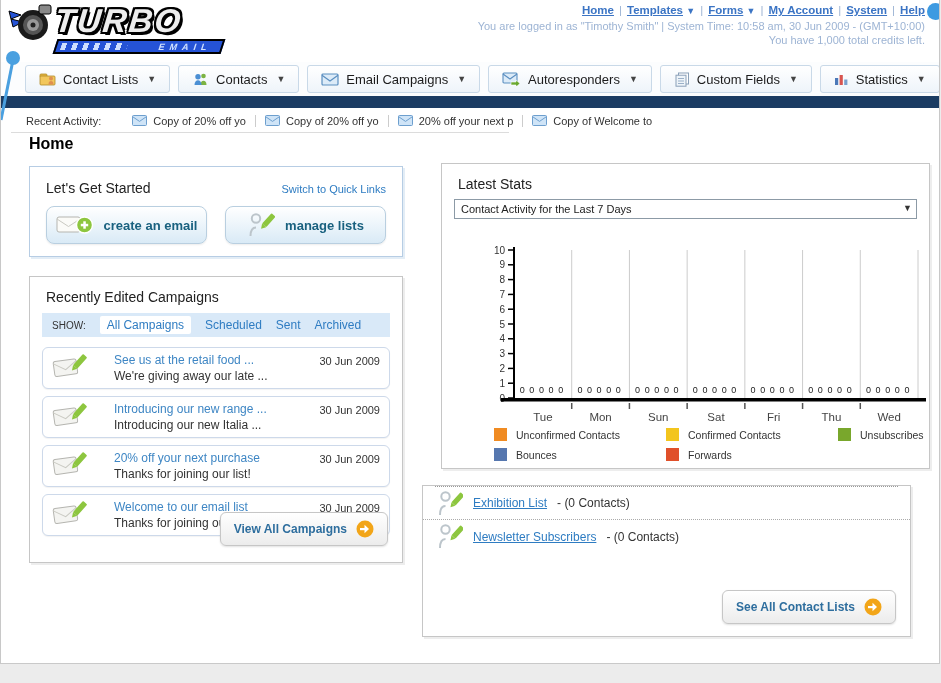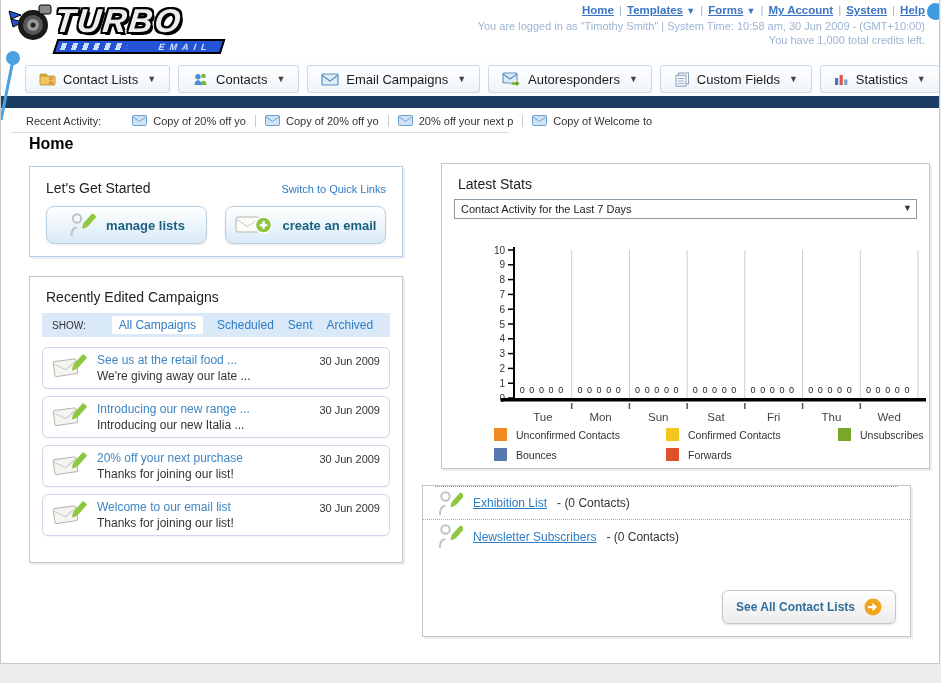--- a/index.html
+++ b/index.html
@@ -62,23 +62,23 @@
     background:linear-gradient(#ffffff,#d9eaf6); border:1px solid #b9cfe0; border-radius:8px;
     font-size:13px; font-weight:bold; color:#19617f; cursor:pointer; box-shadow:0 1px 2px rgba(0,0,0,0.08); }
 
   
   #campaigns { left:28px; top:143px; width:374px; height:287px; }
   #campaigns .panel-title { padding:12px 16px 8px 16px; }
   .filter-bar { margin:0 12px; height:24px; background:#d9e9f8; display:flex; align-items:center; gap:14px;
                 padding:0 10px; font-size:12px; }
   .show-label { font-size:10px; color:#333; }
   .filter-link { color:#2e7cc2; cursor:pointer; }
-  .filter-link.active { background:#fff; padding:2px 7px; border-radius:2px;margin-left:12px; }
+  .filter-link.active { background:#fff; padding:2px 7px; border-radius:2px; }
   .camp-rows { padding:10px 12px 0 12px; }
-  .camp-row { display:flex; align-items:flex-start; gap:7px; height:42px; margin-bottom:7px; padding:5px 9px;
+  .camp-row { display:flex; align-items:flex-start; gap:24px; height:42px; margin-bottom:7px; padding:5px 9px;
     border:1px solid #cdd9ea; border-radius:6px; background:#fff; box-shadow:0 1px 1px rgba(0,0,0,0.05); }
   .camp-icon { flex:0 0 38px; margin-top:-1px; }
   .camp-texts { flex:1; overflow:hidden; }
   .camp-title { font-size:12px; color:#3e86c4; cursor:pointer; white-space:nowrap; }
   .camp-sub { font-size:12px; color:#333; margin-top:2px; white-space:nowrap; }
   .camp-date { font-size:11px; color:#333; margin-top:2px; white-space:nowrap; }
   .panel-btn { position:absolute; display:inline-flex; align-items:center; gap:9px; padding:7px 13px;
     background:linear-gradient(#ffffff,#ececec); border:1px solid #c6c6c6; border-radius:6px;
     font-size:12px; font-weight:bold; color:#2e6e9e; cursor:pointer; box-shadow:0 1px 2px rgba(0,0,0,0.12); }
   #view-all-btn { right:14px; bottom:16px; }
@@ -241,40 +241,40 @@
   <div class="content">
     <div class="page-title">Home</div>
 
     <div class="panel" id="get-started">
       <div class="head">
         <span class="panel-title">Let's Get Started</span>
         <span class="quick-link">Switch to Quick Links</span>
       </div>
       <div class="gs-buttons">
         <div class="gs-btn">
-          <svg width="28" height="26">
-              <circle cx="9" cy="6.5" r="4.2" fill="none" stroke="#bcc5cb" stroke-width="2"></circle>
-              <path d="M3.5 24c0-6 2.3-8.6 5.5-8.6" fill="none" stroke="#bcc5cb" stroke-width="2"></path>
-              <g transform="rotate(42 19 11)">
-                <rect x="16.5" y="0" width="5.4" height="14" rx="1" fill="#8dc63f"></rect>
-                <path d="M16.5 14l2.7 4.6 2.7-4.6z" fill="#8dc63f"></path>
-              </g>
-            </svg>
-          <span>manage lists</span>
-        </div>
-        <div class="gs-btn">
           <svg width="38" height="24">
               <rect x="1" y="4" width="23" height="15" rx="2" fill="#fbfbf8" stroke="#b5b5b0"></rect>
               <path d="M1 6l11.5 7.5L24 6" fill="none" stroke="#c9c9c2"></path>
               <circle cx="28.5" cy="12" r="8" fill="#8dc63f" stroke="#fff" stroke-width="1.4"></circle>
               <rect x="24.8" y="10.8" width="7.4" height="2.5" fill="#fff"></rect>
               <rect x="27.3" y="8.3" width="2.5" height="7.4" fill="#fff"></rect>
             </svg>
           <span>create an email</span>
         </div>
+        <div class="gs-btn">
+          <svg width="28" height="26">
+              <circle cx="9" cy="6.5" r="4.2" fill="none" stroke="#bcc5cb" stroke-width="2"></circle>
+              <path d="M3.5 24c0-6 2.3-8.6 5.5-8.6" fill="none" stroke="#bcc5cb" stroke-width="2"></path>
+              <g transform="rotate(42 19 11)">
+                <rect x="16.5" y="0" width="5.4" height="14" rx="1" fill="#8dc63f"></rect>
+                <path d="M16.5 14l2.7 4.6 2.7-4.6z" fill="#8dc63f"></path>
+              </g>
+            </svg>
+          <span>manage lists</span>
+        </div>
       </div>
     </div>
 
     <div class="panel" id="campaigns">
       <div class="panel-title">Recently Edited Campaigns</div>
       <div class="filter-bar">
         <span class="show-label">SHOW:</span>
         <span class="filter-link active">All Campaigns</span>
         <span class="filter-link">Scheduled</span>
         <span class="filter-link">Sent</span>
@@ -342,20 +342,28 @@
                 <rect x="23" y="1" width="5.6" height="15" rx="1" fill="#8dc63f"></rect>
                 <path d="M23 16l2.8 4.8 2.8-4.8z" fill="#8dc63f"></path>
               </g>
             </svg>
           <div class="camp-texts">
               <div class="camp-title">Welcome to our email list</div>
               <div class="camp-sub">Thanks for joining our list!</div>
             </div>
           <div class="camp-date">30 Jun 2009</div>
         </div>
+      </div>
+      <div class="panel-btn" id="view-all-btn">
+        <span>View All Campaigns</span>
+        <svg width="18" height="18">
+            <circle cx="9" cy="9" r="8.5" fill="#f2a518"></circle>
+            <rect x="4" y="8" width="6" height="2.2" fill="#fff"></rect>
+            <path d="M8.5 4.8L13 9l-4.5 4.2z" fill="#fff"></path>
+          </svg>
       </div>
     </div>
 
     <div class="panel" id="stats">
       <div class="panel-title">Latest Stats</div>
       <div class="stats-select">
         <span>Contact Activity for the Last 7 Days</span>
         <span class="sel-arrow">▼</span>
       </div>
       <div id="chart-svg"><svg width="476" height="200">

